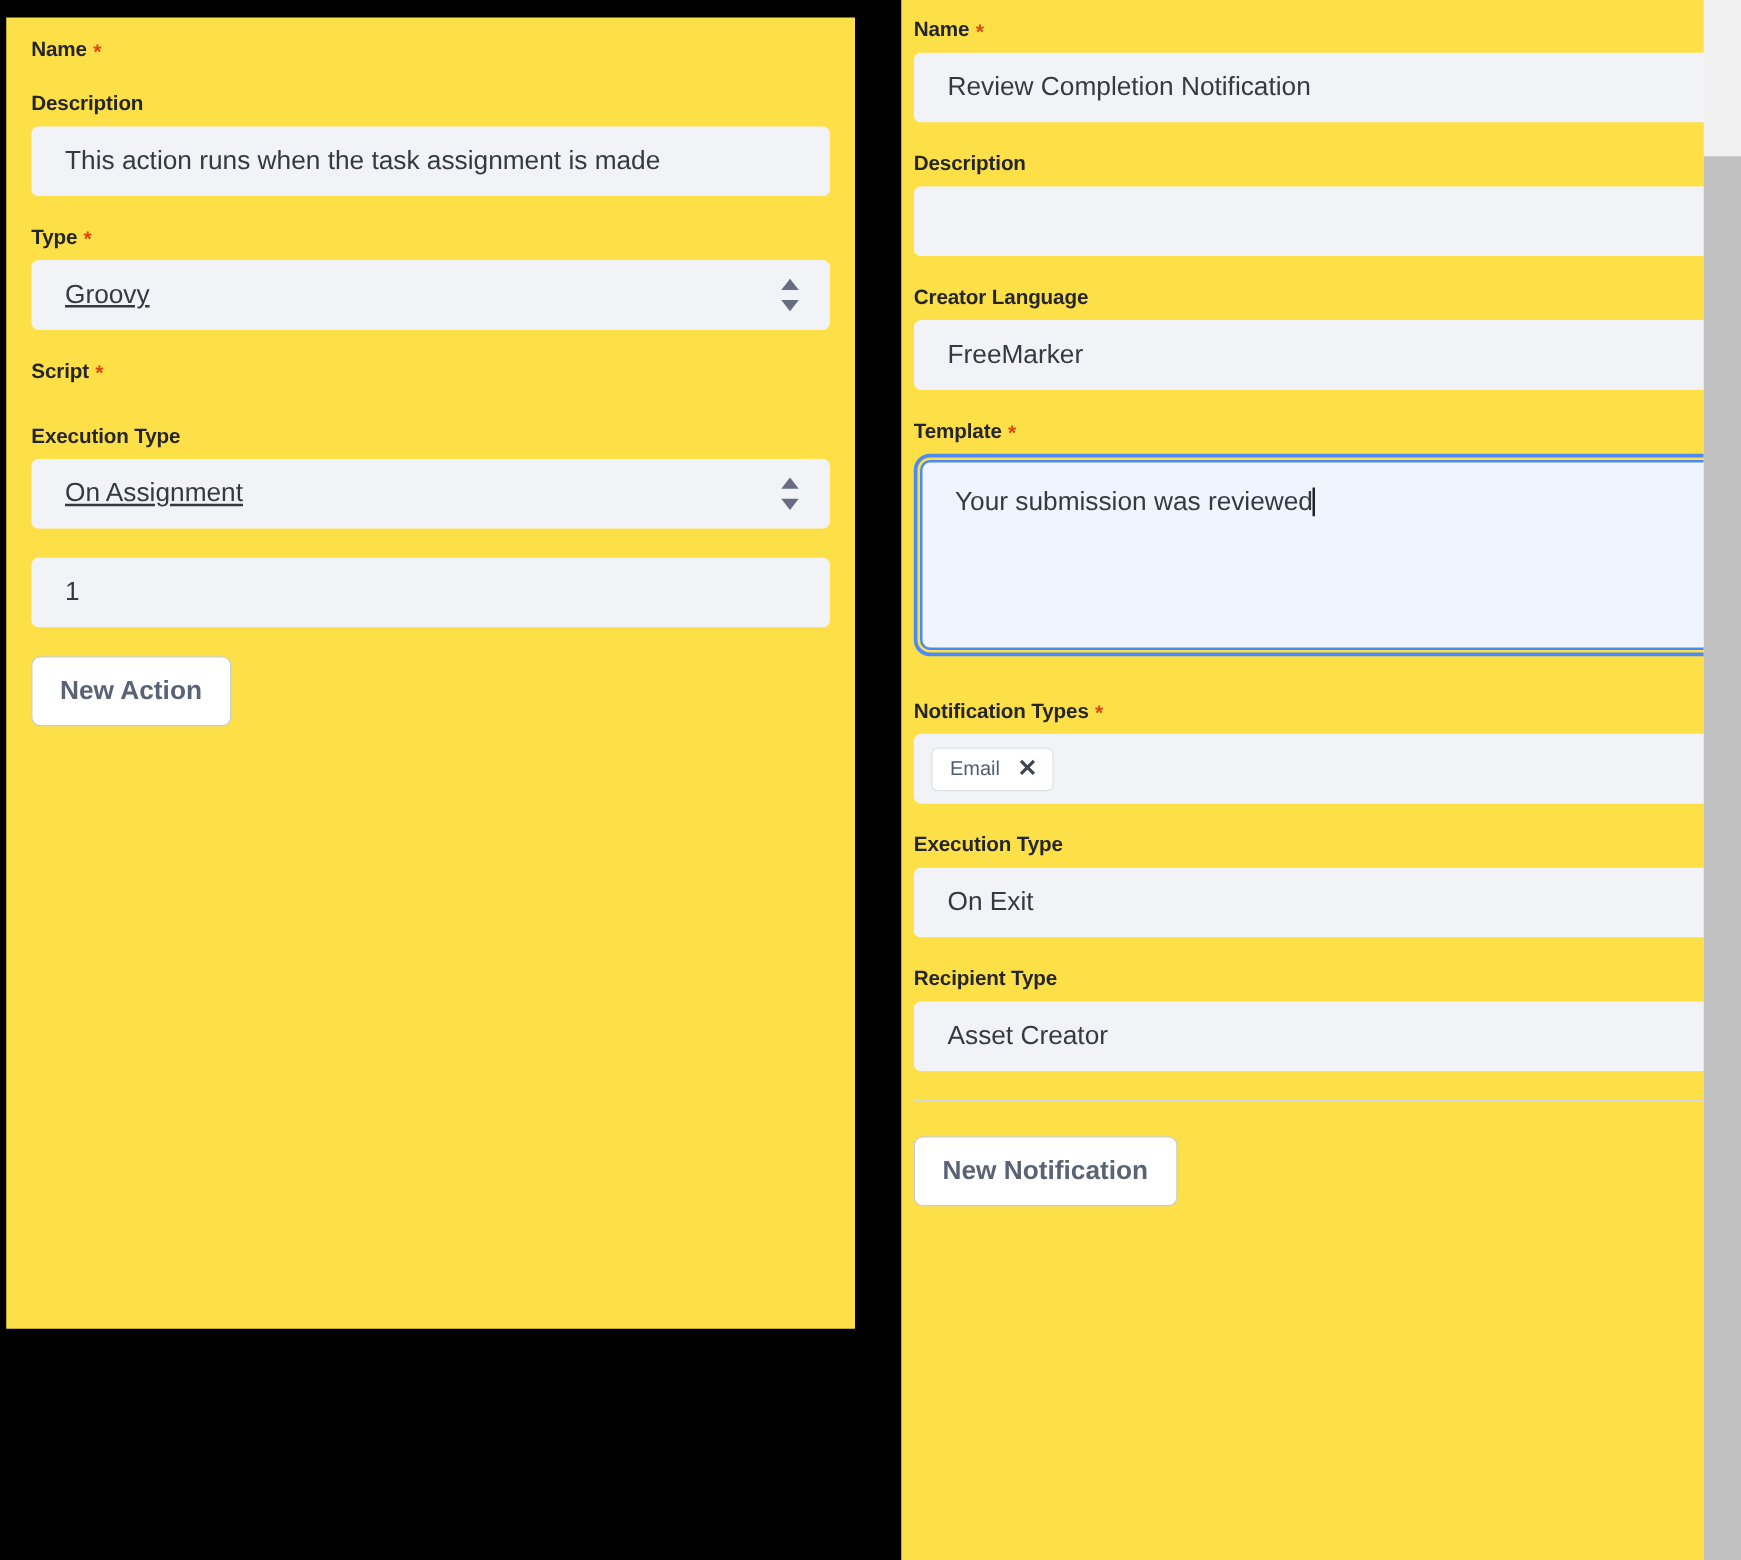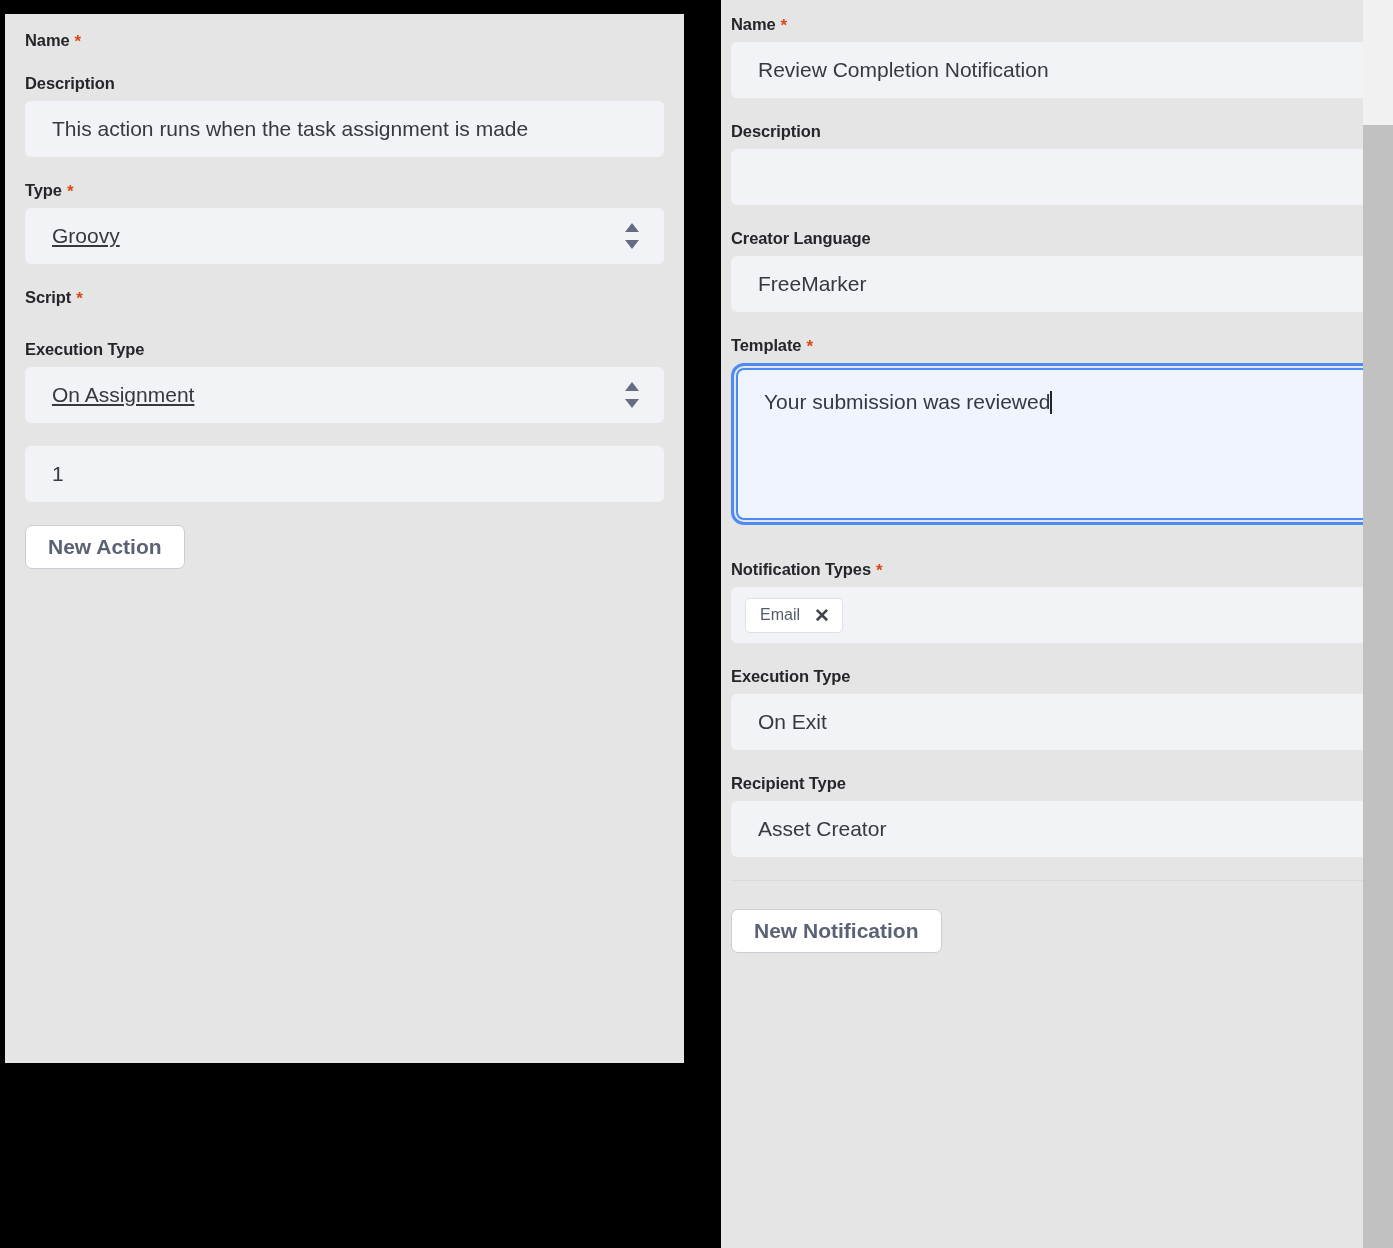--- a/index.html
+++ b/index.html
@@ -11,21 +11,21 @@
     width: 1393px;
     height: 1248px;
     overflow: hidden;
     font-family: "Liberation Sans", sans-serif;
     position: relative;
   }
 
   
   .panel {
     position: absolute;
-    background: #e5e5e5;
+    background: #fde047;
     overflow: hidden;
     box-sizing: border-box;
   }
   #left-panel {
     left: 5px;
     top: 14px;
     width: 679px;
     height: 1049px;
   }
   #right-panel {
@@ -173,21 +173,21 @@
     background: #f1f3f6;
     border-radius: 6px;
     min-height: 56px;
     display: flex;
     align-items: center;
     padding: 0 14px;
     box-sizing: border-box;
   }
   .chip {
     display: inline-flex;
-    align-items: center;
+    align-items: flex-end;
     background: #ffffff;
     border: 1px solid #dee2e6;
     border-radius: 5px;
     padding: 7px 12px 7px 14px;
     font-size: 16px;
     color: #555b6e;
     cursor: default;
   }
   .chip-x {
     margin-left: 14px;
@@ -199,21 +199,21 @@
   }
 
   
   .ghost-btn {
     display: inline-flex;
     align-items: center;
     justify-content: center;
     background: #ffffff;
     border: 1px solid #c9cdd4;
     border-radius: 7px;
-    height: 44px;
+    height: 56px;
     padding: 0 22px;
     font-size: 21px;
     font-weight: bold;
     color: #5c6275;
     cursor: pointer;
     box-sizing: border-box;
   }
 
   .divider {
     height: 1px;

